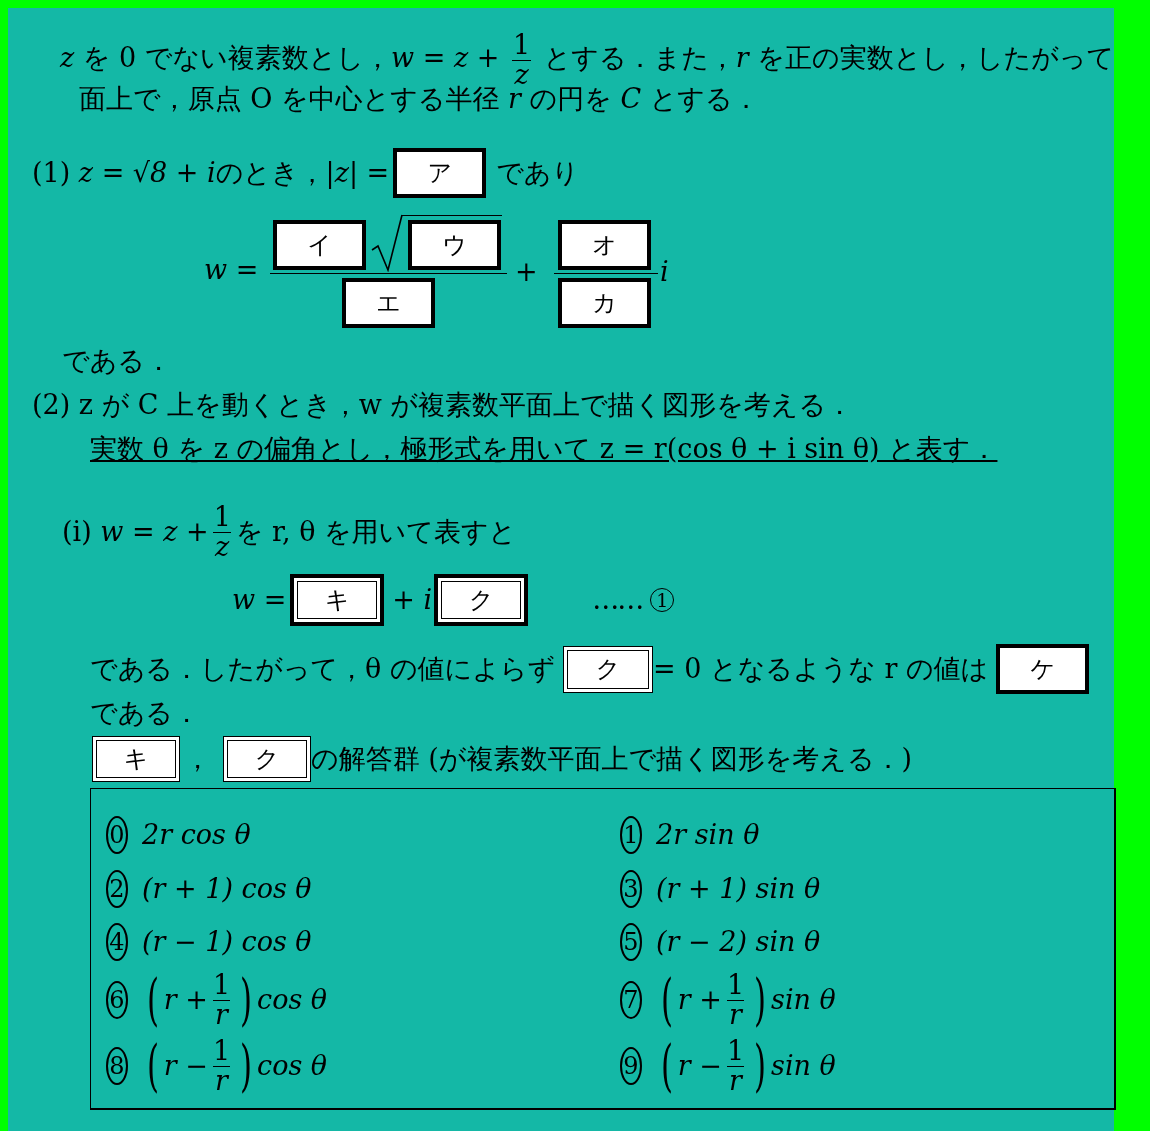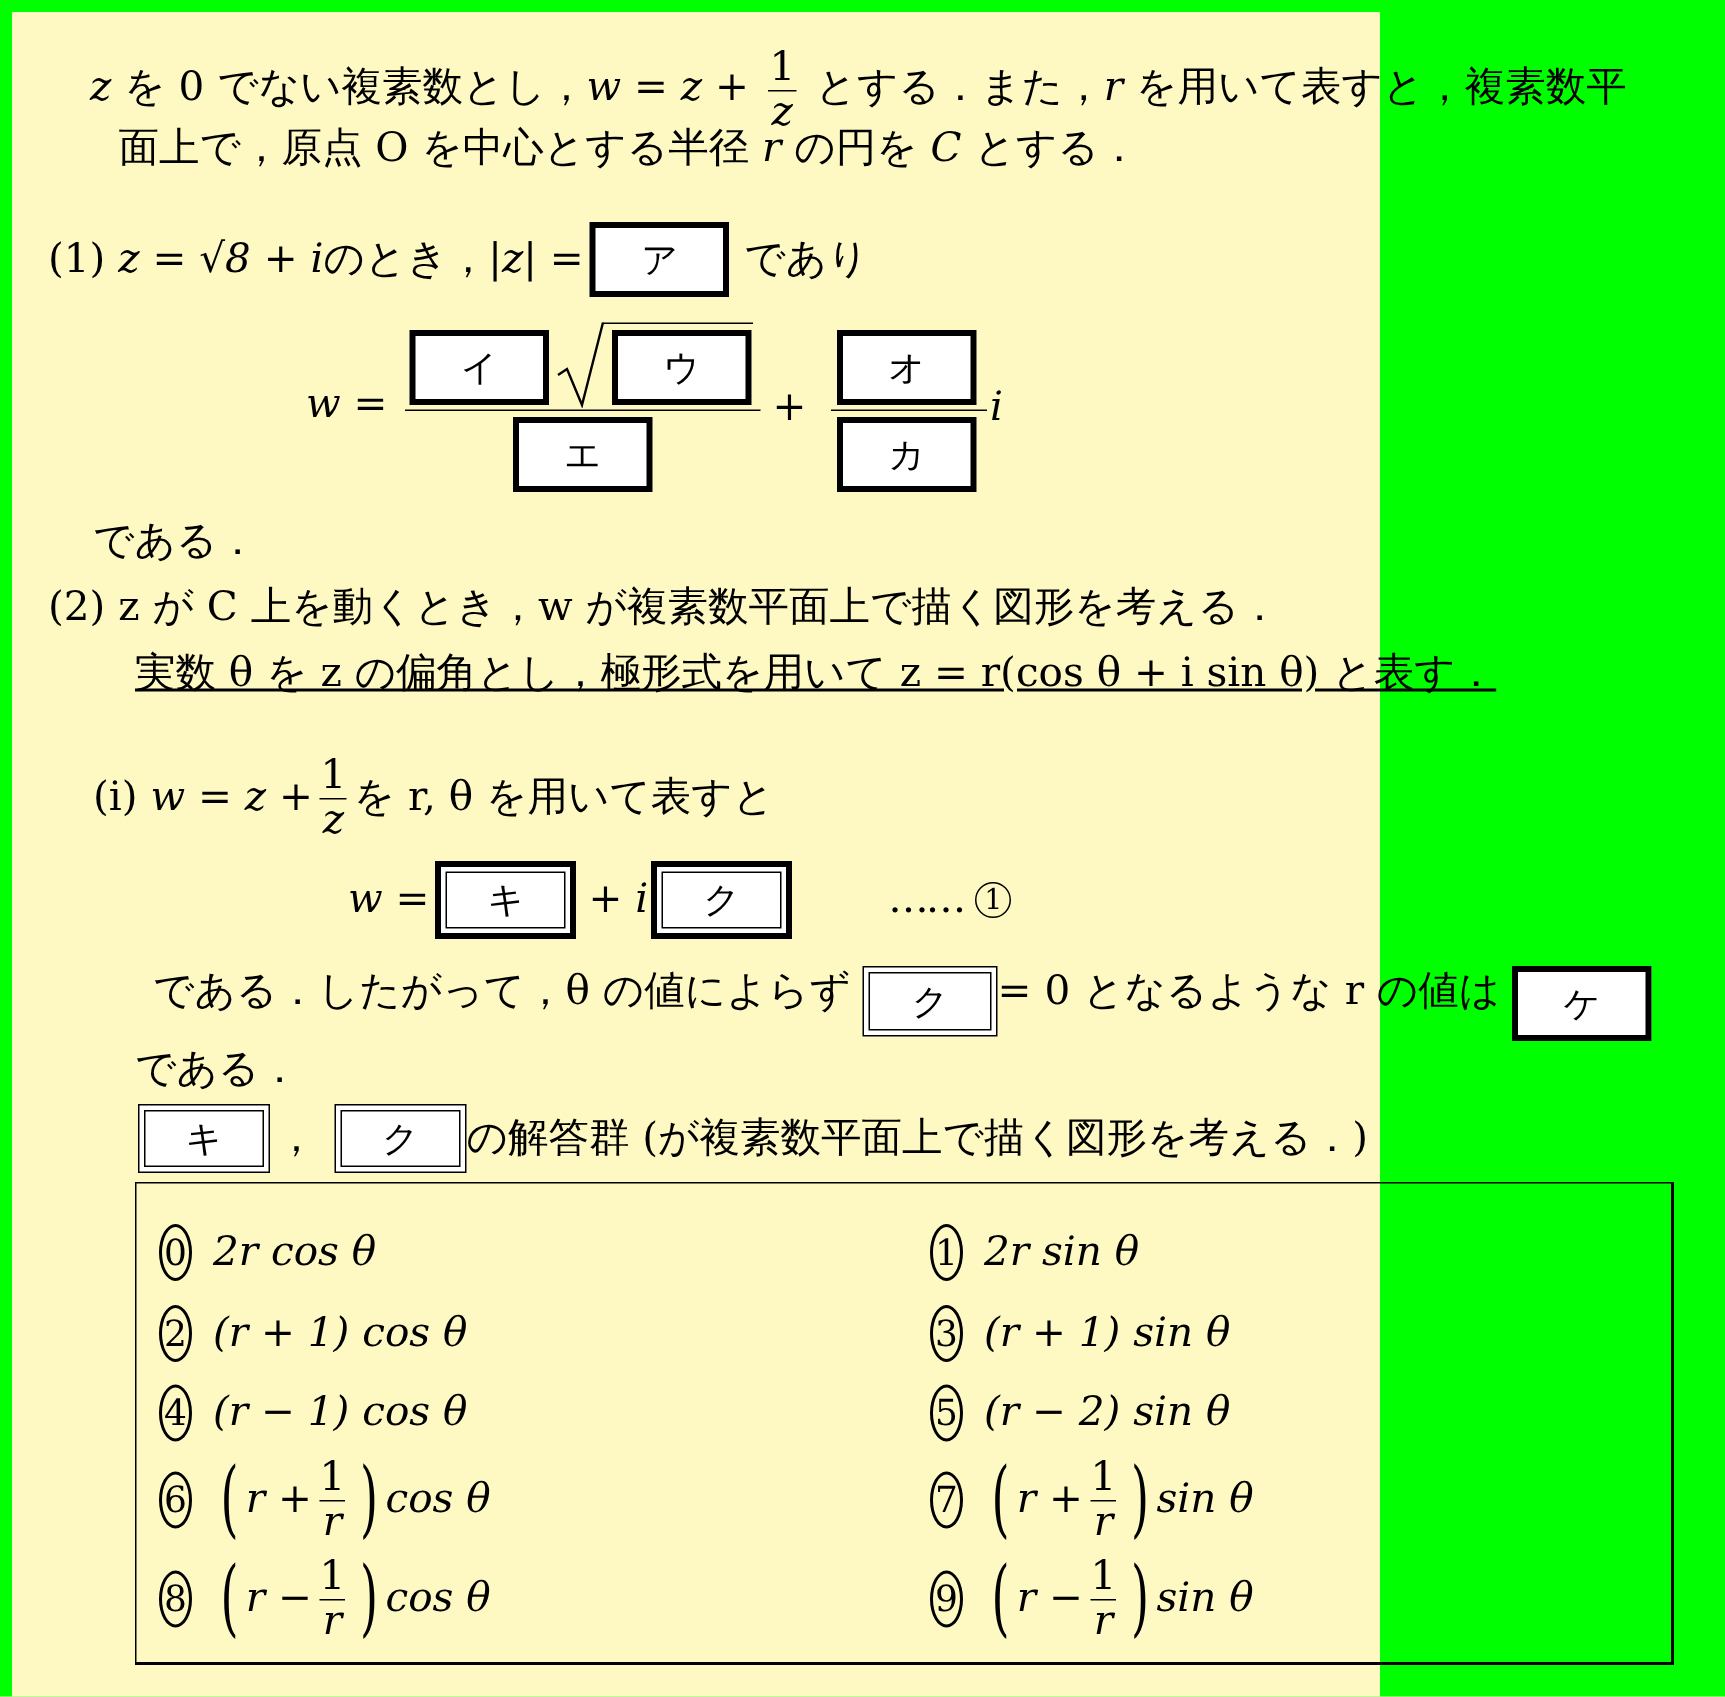--- a/index.html
+++ b/index.html
@@ -4,22 +4,22 @@
 <style>
   html, body { margin: 0; padding: 0; }
   body {
     width: 1150px; height: 1131px; overflow: hidden;
     background: #00ff00;
     font-family: "DejaVu Serif", "Liberation Serif", serif;
     color: #000;
   }
   .page {
     position: absolute; left: 8px; top: 8px;
-    width: 912px; height: 1123px;
-    background: #fef9c3;
+    width: 1106px; height: 1123px;
+    background: #14b8a6;
   }
   .line { position: absolute; font-size: 27px; line-height: 34px; white-space: nowrap; }
   .m { font-style: italic; font-family: "DejaVu Serif", "Liberation Serif", serif; }
   .frac { display: inline-flex; flex-direction: column; align-items: center; vertical-align: middle; margin: 0 3px; }
   .frac .num { padding: 0 2px; line-height: 30px; font-style: normal; }
   .frac .den { padding: 0 2px; line-height: 28px; border-top: 1.5px solid #000; font-style: italic; }
   .box {
     display: inline-flex; align-items: center; justify-content: center;
     border: 4px solid #000; background: #fff; box-sizing: border-box;
     font-family: "DejaVu Sans", "Liberation Sans", sans-serif; font-size: 24px;
@@ -56,21 +56,21 @@
 </style>
 </head>
 <body>
 
 <div class="page">
 
   <div class="line" style="left:52px; top:22px;">
     <span class="m">z</span><span> を 0 でない複素数とし，</span><span class="m">w</span><span> = </span><span class="m">z</span><span> + </span><span class="frac">
         <span class="num">1</span>
         <span class="den">z</span>
-      </span><span> とする．また，</span><span class="m">r</span><span> を用いて表すと，複素数平</span>
+      </span><span> とする．また，</span><span class="m">r</span><span> を正の実数とし，したがって</span>
   </div>
 
   <div class="line" style="left:24px; top:74px;margin-left:47px;">
     <span>面上で，原点 O を中心とする半径 </span><span class="m">r</span><span> の円を </span><span class="m">C</span><span> とする．</span>
   </div>
 
   <div class="line" style="left:24px; top:140px; display:flex; align-items:center;">
     <span>(1)</span>&nbsp;
     <span class="m">z = √8 + i</span>
     <span> のとき，</span>
@@ -117,21 +117,21 @@
         <span>キ</span>
       </span>
     <span class="m" style="margin:0 2px 0 8px;">+ i</span>
     <span class="dbox thick" style="width:94px; height:52px;">
         <span>ク</span>
       </span>
     <span style="margin-left:64px; letter-spacing:-2px;">……</span>
     <span class="circ-small" style="margin-left:8px;">1</span>
   </div>
 
-  <div class="line" style="left:82px; top:636px; display:flex; align-items:flex-start;margin-left:12px;">
+  <div class="line" style="left:82px; top:636px; display:flex; align-items:center;">
     <span>である．したがって，θ の値によらず</span>
     <span class="dbox" style="width:90px; height:47px; margin-left:8px;">
         <span>ク</span>
       </span>
     <span> = 0 となるような r の値は</span>
     <span class="box" style="width:93px; height:50px; margin-left:8px;">ケ</span>
   </div>
   <div class="line" style="left:82px; top:688px;">である．</div>
 
   <div class="line" style="left:84px; top:728px; display:flex; align-items:center;">

